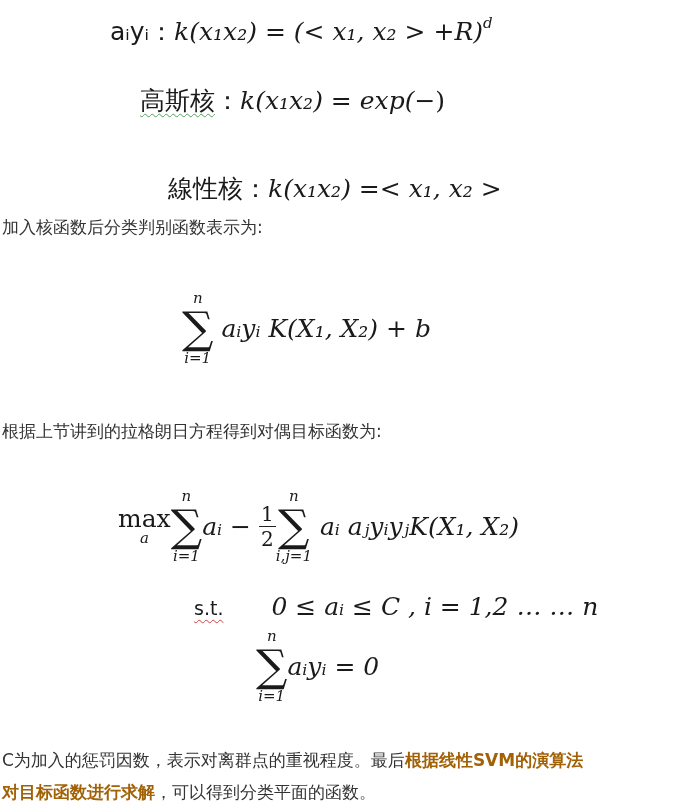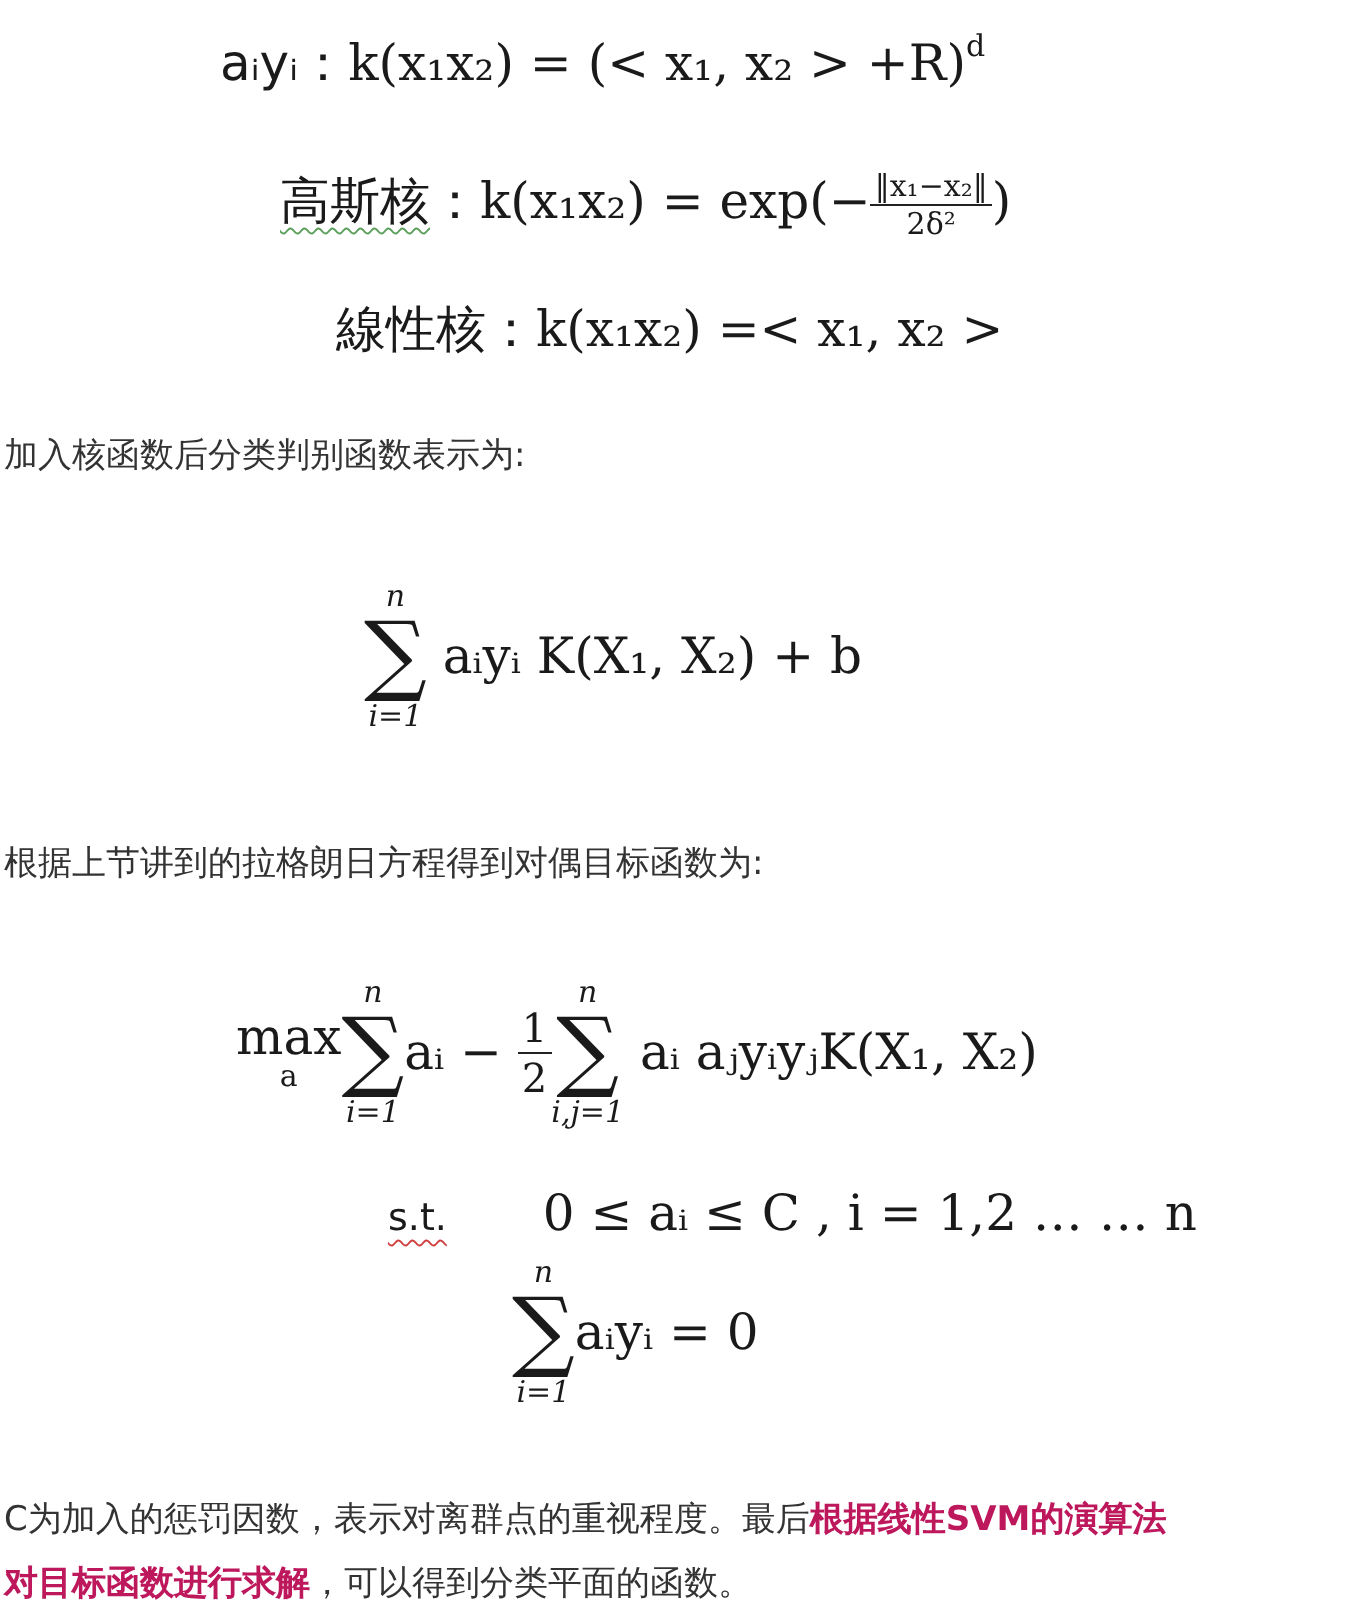--- a/index.html
+++ b/index.html
@@ -1,44 +1,44 @@
 <!DOCTYPE html>
 <html><head>
 <meta charset="utf-8">
 <style>
   html, body { margin:0; padding:0; background:#ffffff; }
   body { width:678px; height:812px; position:relative; overflow:hidden; color:#222; font-family:"DejaVu Serif", serif; }
   .abs { position:absolute; white-space:nowrap; }
   .cjk { font-family:"DejaVu Sans", sans-serif; }
-  .it { }
+  .it { font-style:italic; }
   .formula { font-size:25px; color:#1a1a1a; }
   .sup { font-size:15px; vertical-align:12px; }
   .squig-green { text-decoration: underline wavy #5aa05a; text-decoration-thickness:1px; text-underline-offset:4px; }
   .squig-red { text-decoration: underline wavy #d04040; text-decoration-thickness:1px; text-underline-offset:4px; }
   .para { font-family:"DejaVu Sans", sans-serif; font-size:17px; color:#333; }
-  .para b { color:#be185d; }
+  .para b { color:#a16207; }
   .sigma { display:inline-block; position:relative; text-align:center; vertical-align:middle; }
   .sigma .big { font-size:44px; line-height:44px; display:block; }
   .sigma .top, .sigma .bot { font-size:15px; display:block; line-height:16px; font-style:italic; }
   .frac { display:inline-block; vertical-align:middle; text-align:center; font-size:15px; }
   .frac .num { display:block; border-bottom:1px solid #222; padding:0 2px; }
   .frac .den { display:block; }
 </style>
 </head>
 <body>
 
 <div class="abs formula" style="left:110px; top:14px;">
   <span class="cjk">aᵢyᵢ：</span><span class="it">k(x₁x₂) = </span><span class="it">(&lt; x₁, x₂ &gt; +R)</span><span class="sup it">d</span>
 </div>
 
 <div class="abs formula" style="left:140px; top:84px;">
-  <span class="cjk squig-green">高斯核</span><span class="cjk">：</span><span class="it">k(x₁x₂) = exp(−</span><span class="frac it"><span class="num">‖x₁−x₂‖</span><span class="den">2δ²</span></span><span>)</span>
+  <span class="cjk squig-green">高斯核</span><span class="cjk">：</span><span class="it">k(x₁x₂) = exp(−</span><span>)</span>
 </div>
 
-<div class="abs formula" style="left:168px; top:148px;">
+<div class="abs formula" style="left:168px; top:172px;">
   <span class="cjk">線性核：</span><span class="it">k(x₁x₂) =&lt; x₁, x₂ &gt;</span>
 </div>
 
 <div class="abs para" style="left:2px; top:216px;">加入核函数后分类判别函数表示为:</div>
 
 <div class="abs formula" style="left:182px; top:290px;">
   <span class="sigma"><span class="top">n</span><span class="big">∑</span><span class="bot">i=1</span></span>
   <span class="it" style="vertical-align:middle;">aᵢyᵢ K(X₁, X₂) + b</span>
 </div>
 

